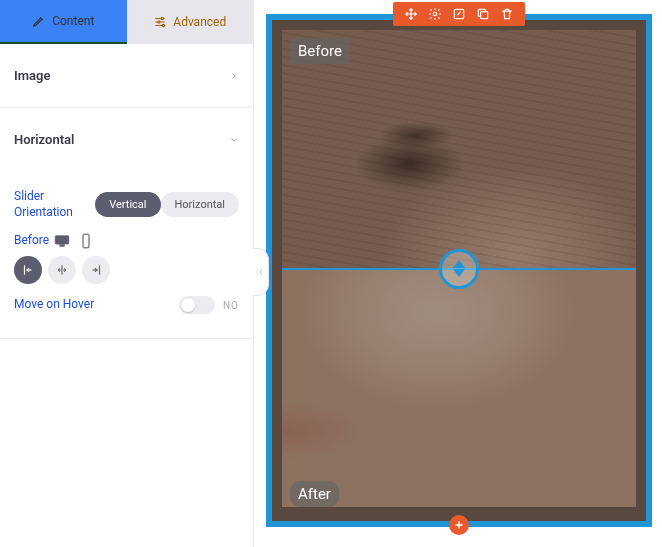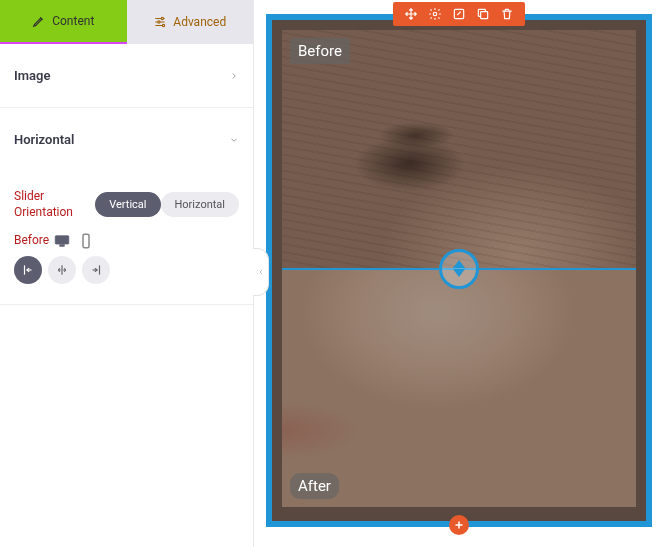--- a/index.html
+++ b/index.html
@@ -30,23 +30,23 @@
       display: flex;
       align-items: center;
       justify-content: center;
       gap: 6px;
       font-size: 12px;
       color: #a16207;
       cursor: pointer;
       border-bottom: 1px solid #e8e8e8;
     }
     .tab.active {
-      background: #84cc16;
+      background: #3b82f6;
       color: #333;
-      border-bottom: 2px solid #d946ef;
+      border-bottom: 2px solid #14532d;
     }
     .tab:not(.active) {
       background: #e6e6ec;
     }
     .tab svg { width: 14px; height: 14px; }
     .section-header {
       display: flex;
       align-items: center;
       justify-content: space-between;
       padding: 24px 14px;
@@ -62,21 +62,21 @@
       border-bottom: 1px solid #eee;
     }
     .row {
       display: flex;
       align-items: center;
       justify-content: space-between;
       padding: 8px 0;
       font-size: 12px;
       color: #555;
     }
-    .row .label { width: 80px; line-height: 1.3; color:#b91c1c; }
+    .row .label { width: 80px; line-height: 1.3; color:#1d4ed8; }
     .seg-group {
       display: flex;
       gap: 0;
       text-align: right;
     }
     .seg {
       padding: 6px 14px;
       border-radius: 14px;
       font-size: 11px;
       background: #ececf0;
@@ -214,21 +214,21 @@
       display:flex; flex-direction:column; align-items:center; justify-content:center; gap:1px;
     }
     .drag-handle .arrow { width:0;height:0; }
     .drag-handle .up{ border-left:6px solid transparent; border-right:6px solid transparent; border-bottom:8px solid #2196d6;}
     .drag-handle .down{ border-left:6px solid transparent; border-right:6px solid transparent; border-top:8px solid #2196d6;}
     .badge {
       position:absolute; padding:4px 8px; background:rgba(100,100,100,.65); color:#fff;
       font-size:15px; border-radius:2px; z-index:7;
     }
     .badge.before{ top:8px; left:8px;}
-    .badge.after{ bottom:8px; left:8px;border-radius:10px;}
+    .badge.after{ bottom:0; left:8px;border-radius:10px;}
   </style>
 </head>
 <body>
 
 <div class="sidebar">
   <div class="tabs">
     <div class="tab active">
       <svg viewBox="0 0 24 24" fill="none" stroke="currentColor" stroke-width="2">
           <path d="M3 21l3-1 11-11-2-2L4 18l-1 3z"></path>
           <path d="M14 6l4 4"></path>
@@ -304,20 +304,29 @@
         <div class="align-btn">
           <svg viewBox="0 0 24 24" fill="none" stroke="currentColor" stroke-width="2">
               <path d="M18 4v16"></path>
               <path d="M6 12h8"></path>
               <path d="M10 9l4 3-4 3"></path>
             </svg>
         </div>
       </div>
     </div>
 
+    <div class="row">
+      <div class="label" style="width:auto;">Move on Hover</div>
+      <div class="toggle-wrap">
+        <div class="toggle">
+            <div class="knob"></div>
+          </div>
+        <span class="toggle-label">NO</span>
+      </div>
+    </div>
 
   </div>
 
 
   <div class="handle">
     <svg width="8" height="12" viewBox="0 0 24 24" fill="none" stroke="currentColor" stroke-width="3">
         <path d="M15 6l-6 6 6 6"></path>
       </svg>
   </div>
 </div>

